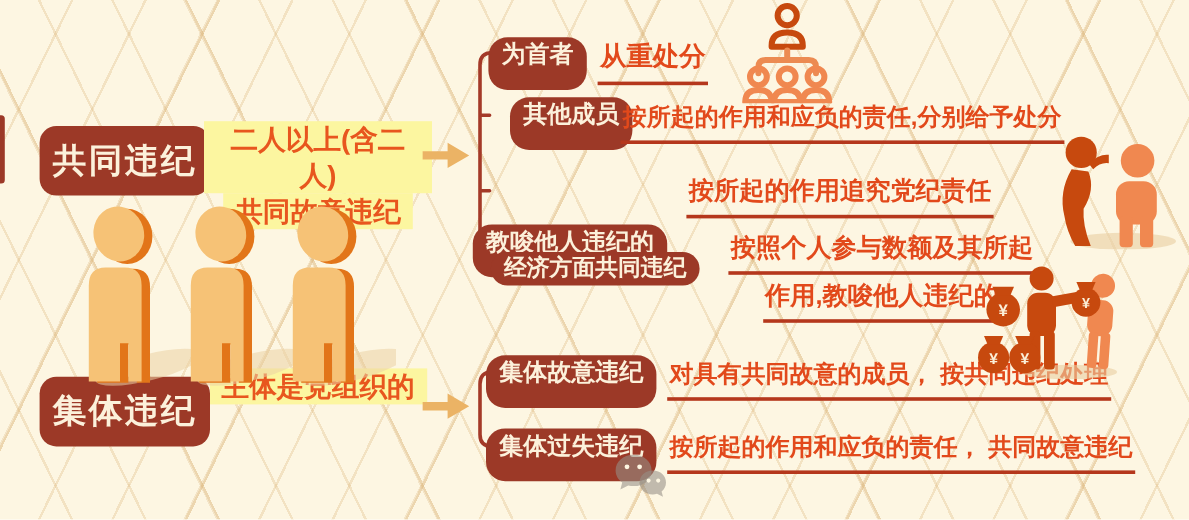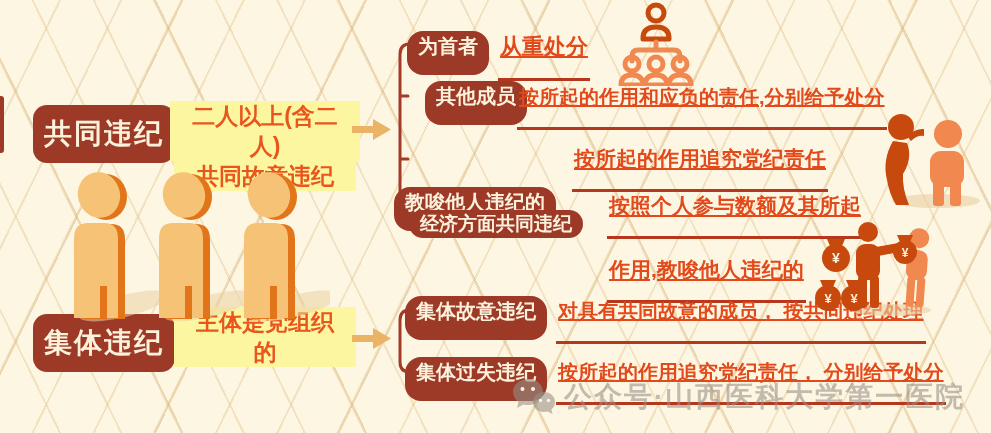--- a/index.html
+++ b/index.html
@@ -15,39 +15,39 @@
   }
   .edge-accent{position:absolute;left:0;top:96px;width:4px;height:57px;background:#9C3927;border-radius:0 3px 3px 0;}
   .header-box{
     position:absolute;width:142px;height:58px;background:#9C3927;color:#FCF1DB;
     font-size:28px;border-radius:14px;display:flex;align-items:center;justify-content:center;
     letter-spacing:2px;
   }
   #header-joint{left:33px;top:105px;}
   #header-collective{left:33px;top:314px;}
   .note{position:absolute;text-align:center;font-size:23px;line-height:30px;color:#E8561E;}
-  .note span{background:#FCF6A0;padding:0 22px;display:inline-block;}
+  .note span{background:#FCF6A0;padding:0 10px;display:inline-block;}
   #note-joint{left:170px;top:101px;width:190px;}
   #note-collective{left:174px;top:307px;width:182px;}
   .pill{
     position:absolute;height:44px;line-height:30px;padding:0 11px;background:#9C3927;
     color:#FCF1DB;font-size:20px;border-radius:16px;white-space:nowrap;
   }
   #pill-r1{left:407px;top:31px;}
   #pill-r2{left:425px;top:81px;}
   #pill-r3{left:394px;top:143px;margin-top:44px;}
   #pill-r4{left:409px;top:210px;height:28px;line-height:28px;font-size:19px;}
   #pill-r5{left:405px;top:296px;}
   #pill-r6{left:405px;top:357px;}
   .desc{position:absolute;color:#E2491B;white-space:nowrap;}
-  .desc .u{display:inline-block;border-bottom:3px solid #B5371C;padding:0 2px 16px;text-decoration:underline;}
+  .desc .u{display:inline-block;border-bottom:3px solid #B5371C;padding:0 2px 6px;}
   #desc-r1{left:498px;top:32px;font-size:22px;}
   #desc-r2{left:517px;top:84px;font-size:20px;}
   #desc-r3{left:572px;top:145px;font-size:21px;}
-  #desc-r4{left:607px;top:192px;font-size:21px;display:flex;flex-direction:column;gap:17px;align-items:flex-start;}
+  #desc-r4{left:607px;top:192px;font-size:21px;display:flex;flex-direction:column;gap:3px;align-items:center;}
   #desc-r5{left:556px;top:298px;font-size:20px;}
   #desc-r6{left:556px;top:359px;font-size:20px;}
   .bracket{position:absolute;}
   #bracket-joint{left:394px;top:34px;}
   #bracket-collective{left:394px;top:300px;}
   .arrow{position:absolute;}
   #arrow-joint{left:352px;top:118px;}
   #arrow-collective{left:352px;top:327px;}
   .figures{position:absolute;left:60px;top:168px;width:300px;height:155px;display:flex;gap:-10px;}
   .figures svg{flex:0 0 auto;}
@@ -129,21 +129,21 @@
     <span>集体故意违纪</span>
   </div>
   <div class="desc" id="desc-r5">
     <span class="u">对具有共同故意的成员， 按共同违纪处理</span>
   </div>
 
   <div class="pill" id="pill-r6">
     <span>集体过失违纪</span>
   </div>
   <div class="desc" id="desc-r6">
-    <span class="u">按所起的作用追究党纪责任， 分别给予处分</span>
+    <span class="u">按所起的作用和应负的责任， 共同故意违纪</span>
   </div>
 
   <svg class="icon" id="icon-orgchart" width="80" height="86" viewBox="0 0 80 86">
     <g fill="none" stroke-linecap="round" stroke-linejoin="round">
       <circle cx="40" cy="13" r="8" stroke="#C7490E" stroke-width="5"></circle>
       <path d="M27,38 q0,-11 13,-11 q13,0 13,11 v1 h-26 z" stroke="#C7490E" stroke-width="5"></path>
       <path d="M40,42 V47 M16,61 V56 Q16,50 22,50 H58 Q64,50 64,56 V61" stroke="#EC8B52" stroke-width="5"></path>
       <g stroke="#F08850" stroke-width="5">
         <circle cx="16" cy="64" r="7"></circle>
         <path d="M5,85 q0,-10 11,-10 q11,0 11,10 z"></path>
@@ -251,16 +251,15 @@
         <path d="M16,1 C7,1 1,7 1,14 c0,4 2,7.5 5.5,10 L5,30 l6.5,-3.5 c1.5,0.4 3,0.6 4.5,0.6 c9,0 15,-6 15,-13.1 C31,7 25,1 16,1 Z"></path>
         <path d="M32,14 c-6.5,0 -11,4.5 -11,10 c0,5.5 4.5,10 11,10 c1.2,0 2.4,-0.2 3.5,-0.5 L40.5,36 l-1.2,-4.5 c2.3,-1.8 3.7,-4.4 3.7,-7.5 C43,18.5 38.5,14 32,14 Z"></path>
       </g>
       <g fill="#FDF6E2">
         <circle cx="10.5" cy="11" r="2"></circle>
         <circle cx="21" cy="11" r="2"></circle>
         <circle cx="28.5" cy="22.5" r="1.7"></circle>
         <circle cx="36.5" cy="22.5" r="1.7"></circle>
       </g>
     </svg>
-    <span>公众号·山西医科大学第一医院</span>
   </div>
 
 </div>
 
 </body></html>

